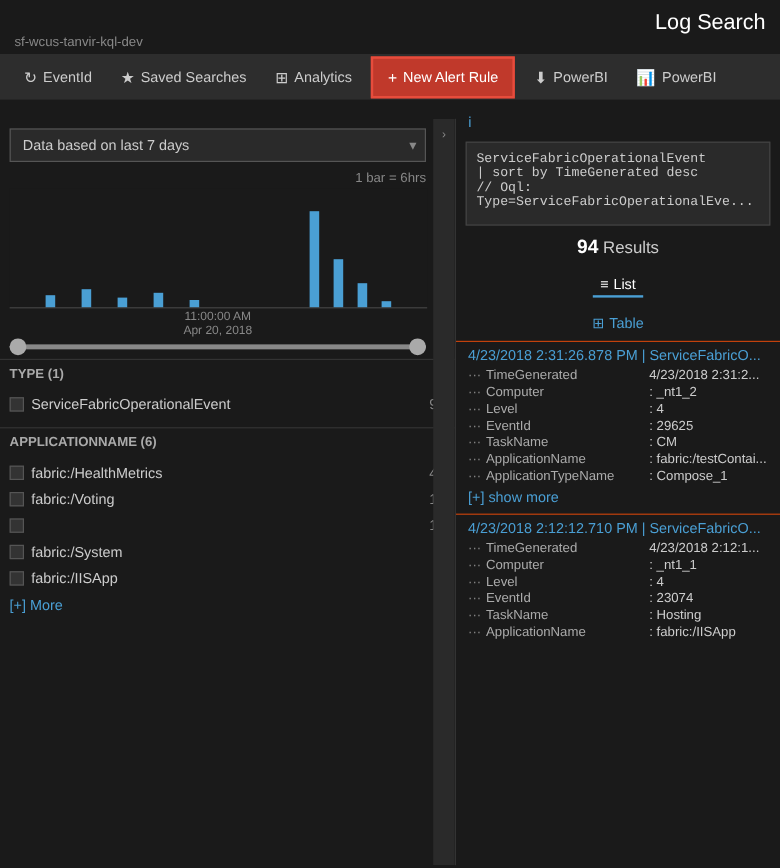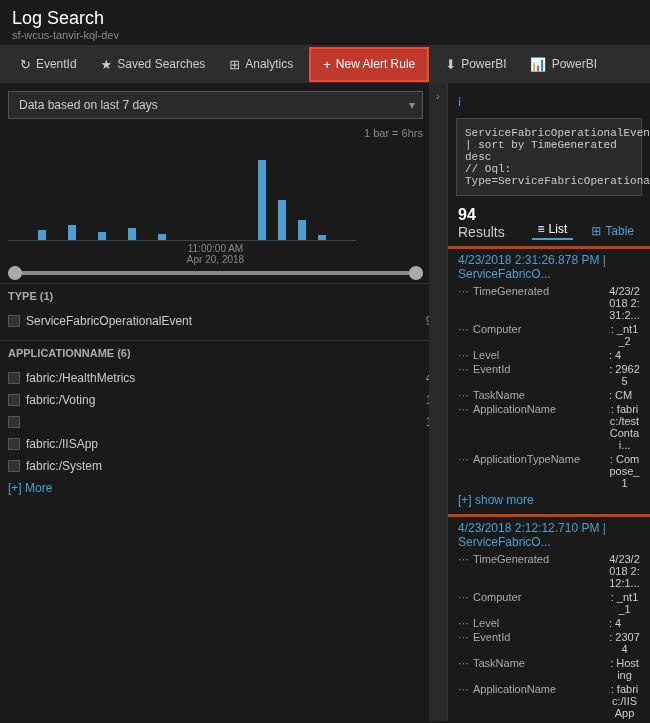--- a/index.html
+++ b/index.html
@@ -15,20 +15,21 @@
 
     
     .header {
       background: #1a1a1a;
       padding: 8px 12px 4px 12px;
     }
     .app-title {
       color: #fff;
       font-size: 18px;
       font-weight: 300;
+      text-align: right;
     }
     .app-subtitle {
       color: #888;
       font-size: 11px;
     }
 
     
     .toolbar {
       background: #2d2d2d;
       display: flex;
@@ -58,24 +59,25 @@
     .toolbar-icon { font-size: 13px; }
 
     
     .main-layout {
       display: flex;
       height: calc(723px - 85px);
     }
 
     
     .left-panel {
-      width: 448px;
+      width: 380px;
       border-right: 1px solid #333;
       overflow-y: auto;
       position: relative;
+      margin-top: 16px;
     }
 
     
     .collapse-btn {
       position: absolute;
       right: 0;
       top: 0;
       width: 18px;
       background: #2a2a2a;
       color: #888;
@@ -260,23 +262,24 @@
       padding: 8px;
       font-size: 12px;
       color: #ccc;
       font-family: 'Courier New', monospace;
       min-height: 70px;
     }
 
     
     .results-header {
       display: flex;
-      align-items: flex-end;
+      align-items: center;
       gap: 12px;
       padding: 6px 10px;
+      flex-direction: column;
     }
     .results-count {
       font-size: 14px;
     }
     .results-count strong {
       color: #fff;
       font-size: 16px;
     }
     .results-view-btn {
       display: flex;
@@ -289,21 +292,21 @@
       border: none;
       background: transparent;
     }
     .results-view-btn.active {
       color: #fff;
       border-bottom: 2px solid #4a9fd4;
     }
 
     
     .log-entry {
-      border-top: 3px solid #c2410c;
+      border-top: 1px solid #c2410c;
       padding: 4px 10px;
     }
     .log-entry-header {
       color: #4a9fd4;
       font-size: 12px;
       cursor: pointer;
       margin-bottom: 3px;
     }
     .log-field {
       display: flex;
@@ -444,27 +447,27 @@
       <span class="filter-item-name">fabric:/Voting</span>
       <span class="filter-item-count">18</span>
     </div>
           <div class="filter-item">
       <div class="filter-checkbox"></div>
       <span class="filter-item-name"></span>
       <span class="filter-item-count">17</span>
     </div>
           <div class="filter-item">
       <div class="filter-checkbox"></div>
+      <span class="filter-item-name">fabric:/System</span>
+      <span class="filter-item-count">4</span>
+    </div>
+          <div class="filter-item">
+      <div class="filter-checkbox"></div>
       <span class="filter-item-name">fabric:/IISApp</span>
       <span class="filter-item-count">8</span>
-    </div>
-          <div class="filter-item">
-      <div class="filter-checkbox"></div>
-      <span class="filter-item-name">fabric:/System</span>
-      <span class="filter-item-count">4</span>
     </div>
         </div>
       <div class="filter-more">[+] More</div>
     </div>
 
 
     <button class="collapse-btn">›</button>
   </div>
 
   <div class="right-panel">

